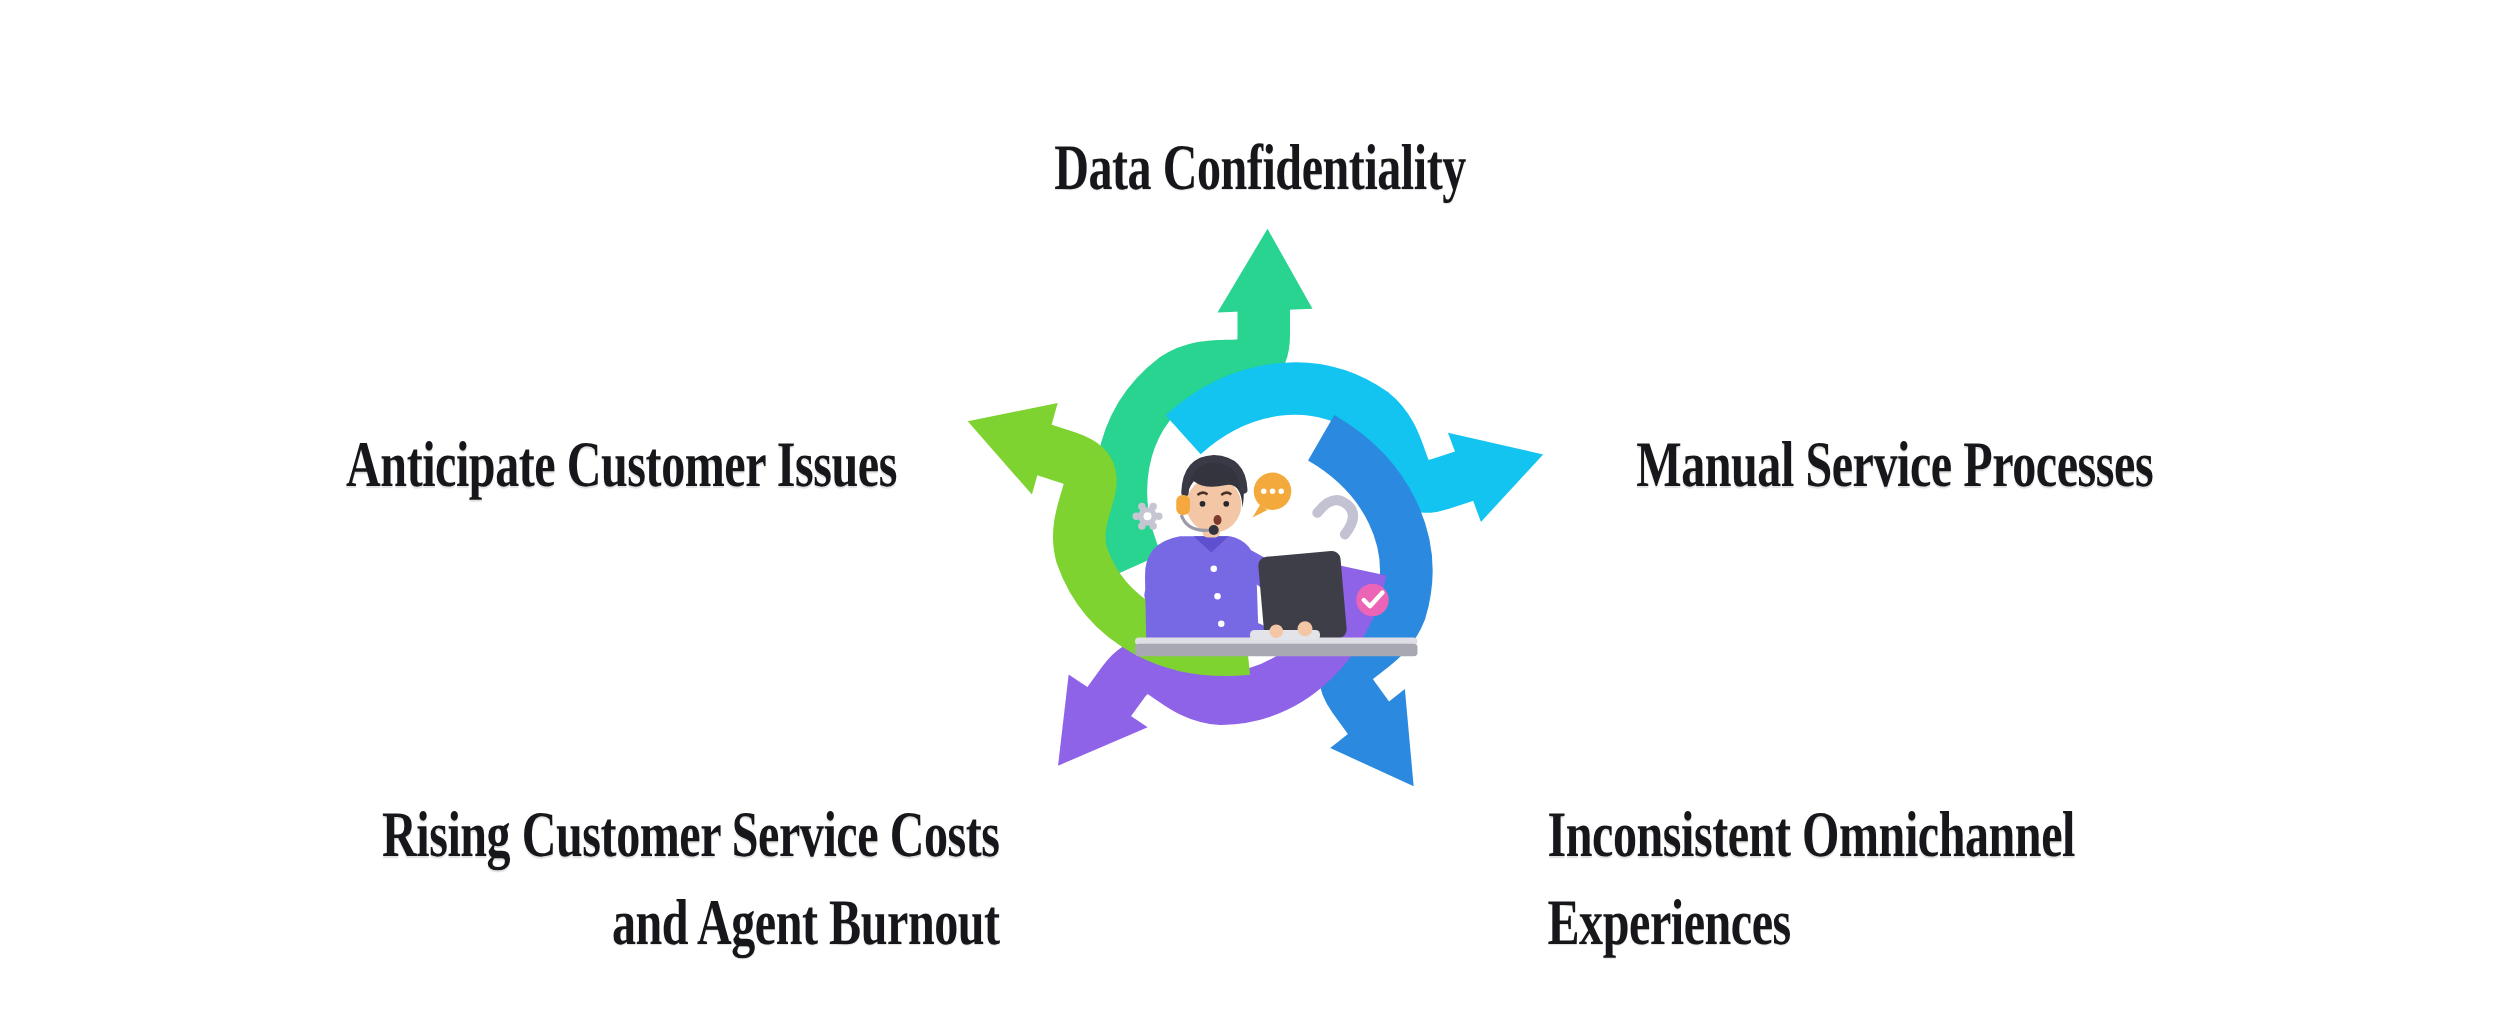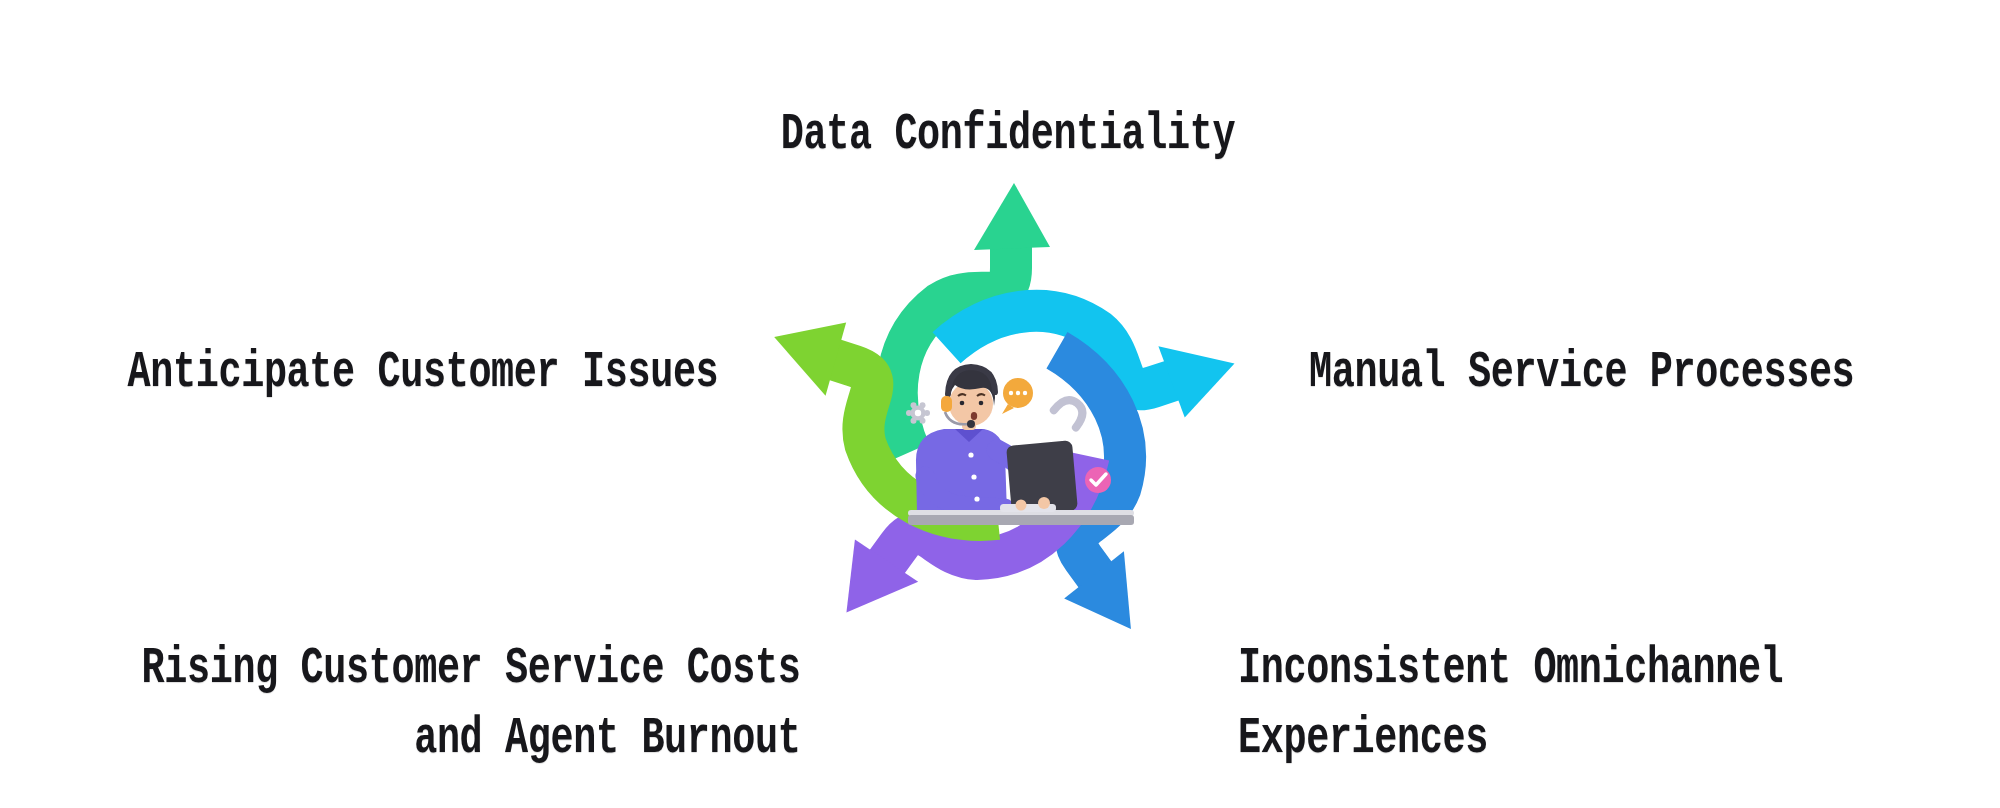--- a/index.html
+++ b/index.html
@@ -1,21 +1,21 @@
 <!DOCTYPE html>
 <html><head>
 <meta charset="utf-8">
 <style>
   html,body{margin:0;padding:0;background:#ffffff;}
   .canvas{
     position:relative;
     width:2000px;height:808px;
     background:#ffffff;
     overflow:hidden;
-    font-family:Liberation Mono, monospace;
+    font-family:Liberation Serif, serif;
     border-radius:28px;
   }
   .stage{position:absolute;left:0;top:0;}
   .label{
     position:absolute;
     font-weight:700;
     font-size:52px;
     line-height:70px;
     letter-spacing:-0.5px;
     color:#17171B;

